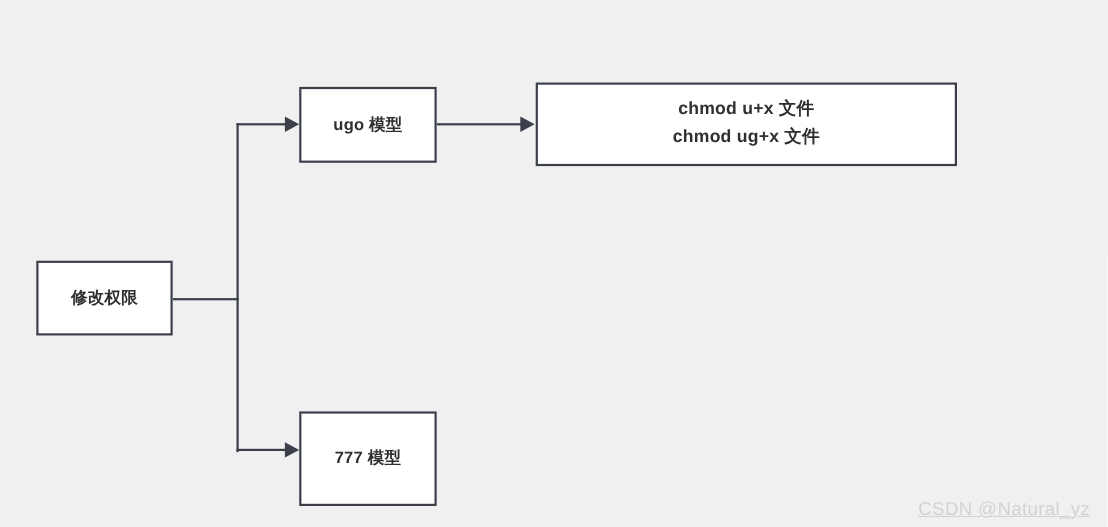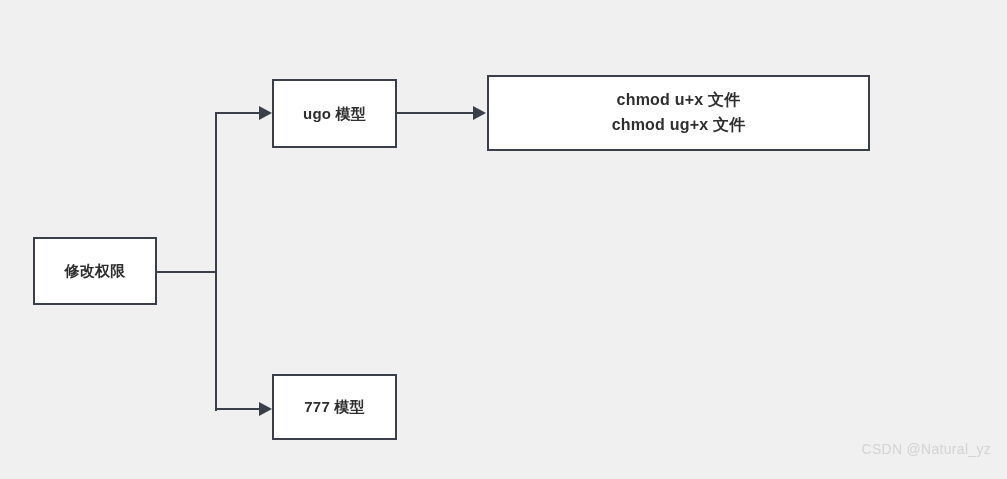--- a/index.html
+++ b/index.html
@@ -29,21 +29,21 @@
     line-height: 1.55;
     text-align: center;
     letter-spacing: 0.2px;
   }
   .node .line { display: block; white-space: pre; }
 
   
   #node-root    { left: 33px;  top: 237px; width: 124px; height: 68px; justify-content: center; }
   #node-ugo     { left: 272px; top: 79px;  width: 125px; height: 69px; }
   #node-cmd     { left: 487px; top: 75px;  width: 383px; height: 76px; font-size: 16px; }
-  #node-777     { left: 272px; top: 374px; width: 125px; height: 66px; }
+  #node-777     { left: 272px; top: 374px; width: 125px; height: 86px; }
 
   
   .conn {
     position: absolute;
     background: #3a3f4a;
   }
   .conn.h { height: 2px; }
   .conn.v { width: 2px; }
 
   .arrow {
@@ -51,25 +51,26 @@
     width: 0;
     height: 0;
     border-top: 7px solid transparent;
     border-bottom: 7px solid transparent;
     border-left: 13px solid #3a3f4a;
   }
 
   #watermark {
     position: absolute;
     right: 16px;
-    bottom: 22px;
+    bottom: 6px;
     color: #d2d3d4;
-    font-size: 14px;
+    font-size: 17px;
     letter-spacing: 0.3px;
     user-select: none;
+    text-decoration: underline;
   }
 </style>
 </head>
 <body>
 
 <div id="canvas">
 
   <div class="conn h" style="left:157px; top:271px; width:60px;"></div>
 
   <div class="conn v" style="left:215px; top:112px; height:299px;"></div>

